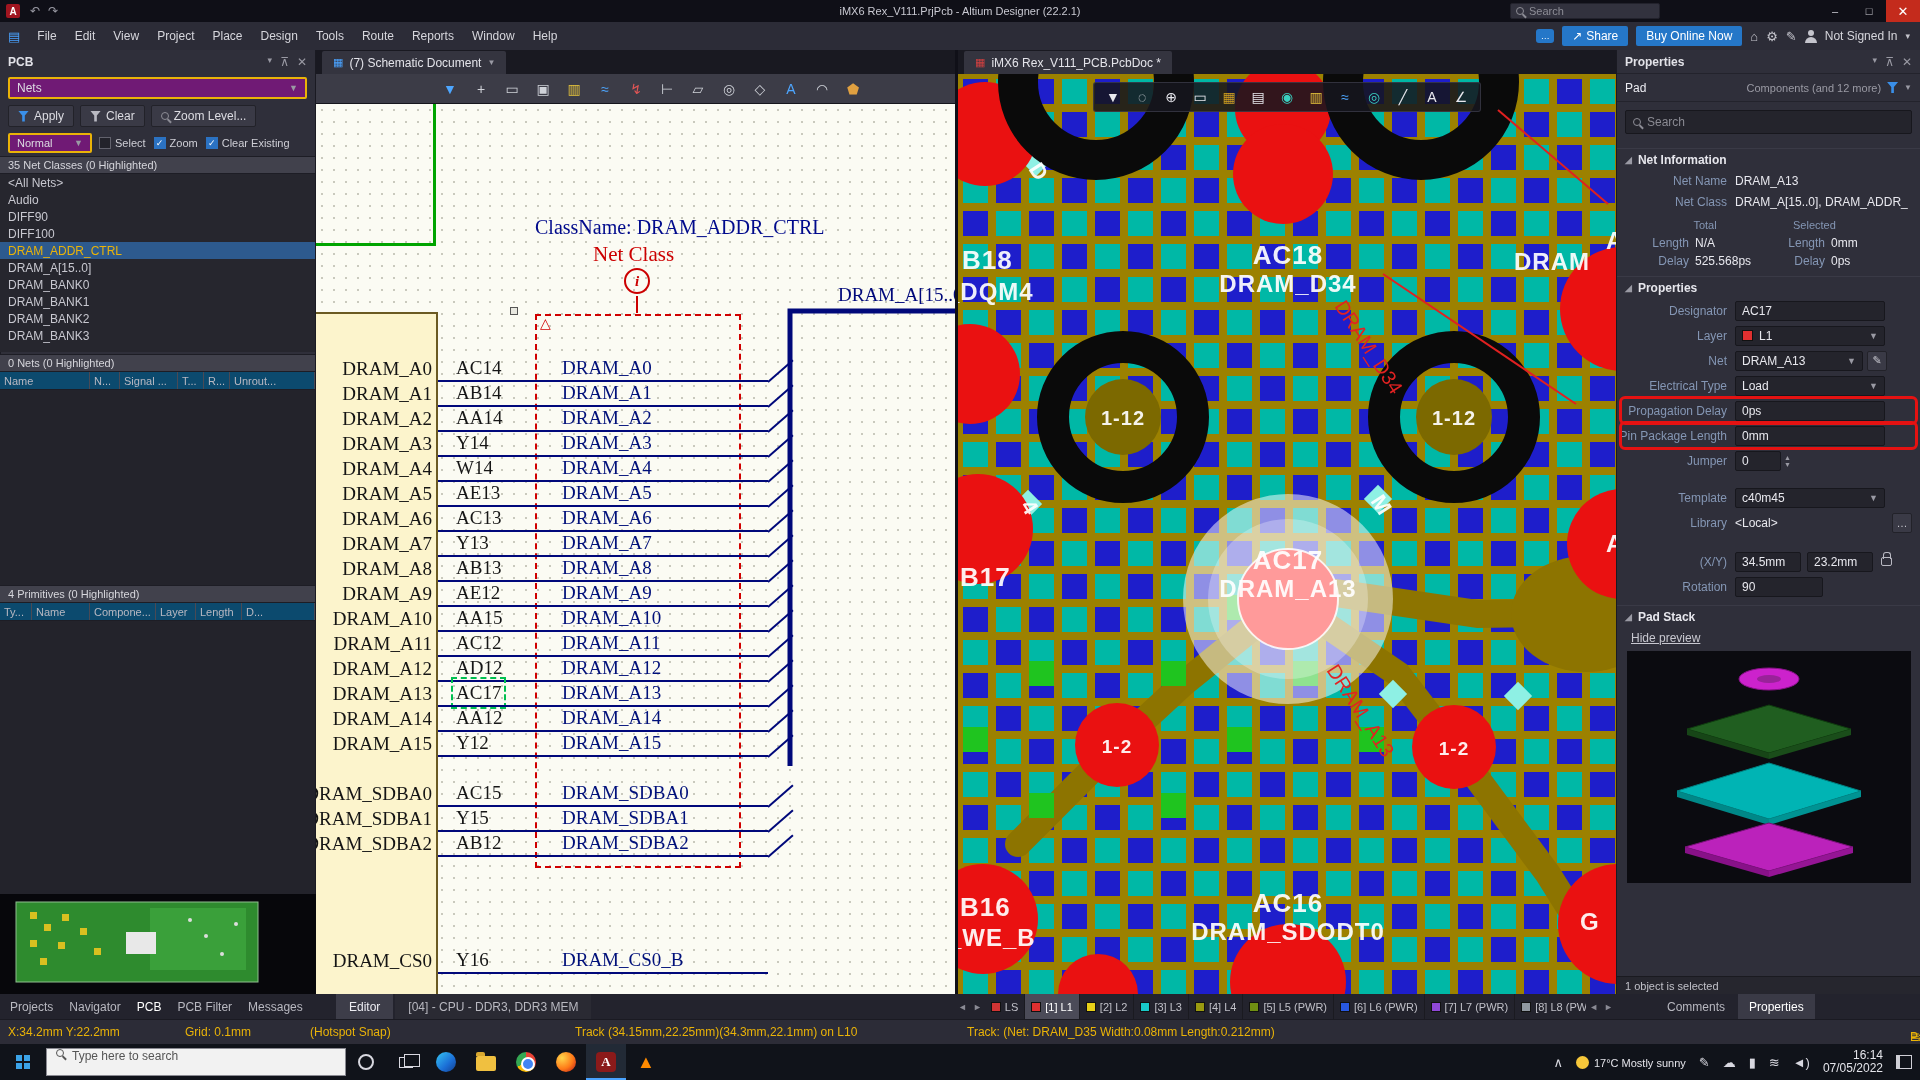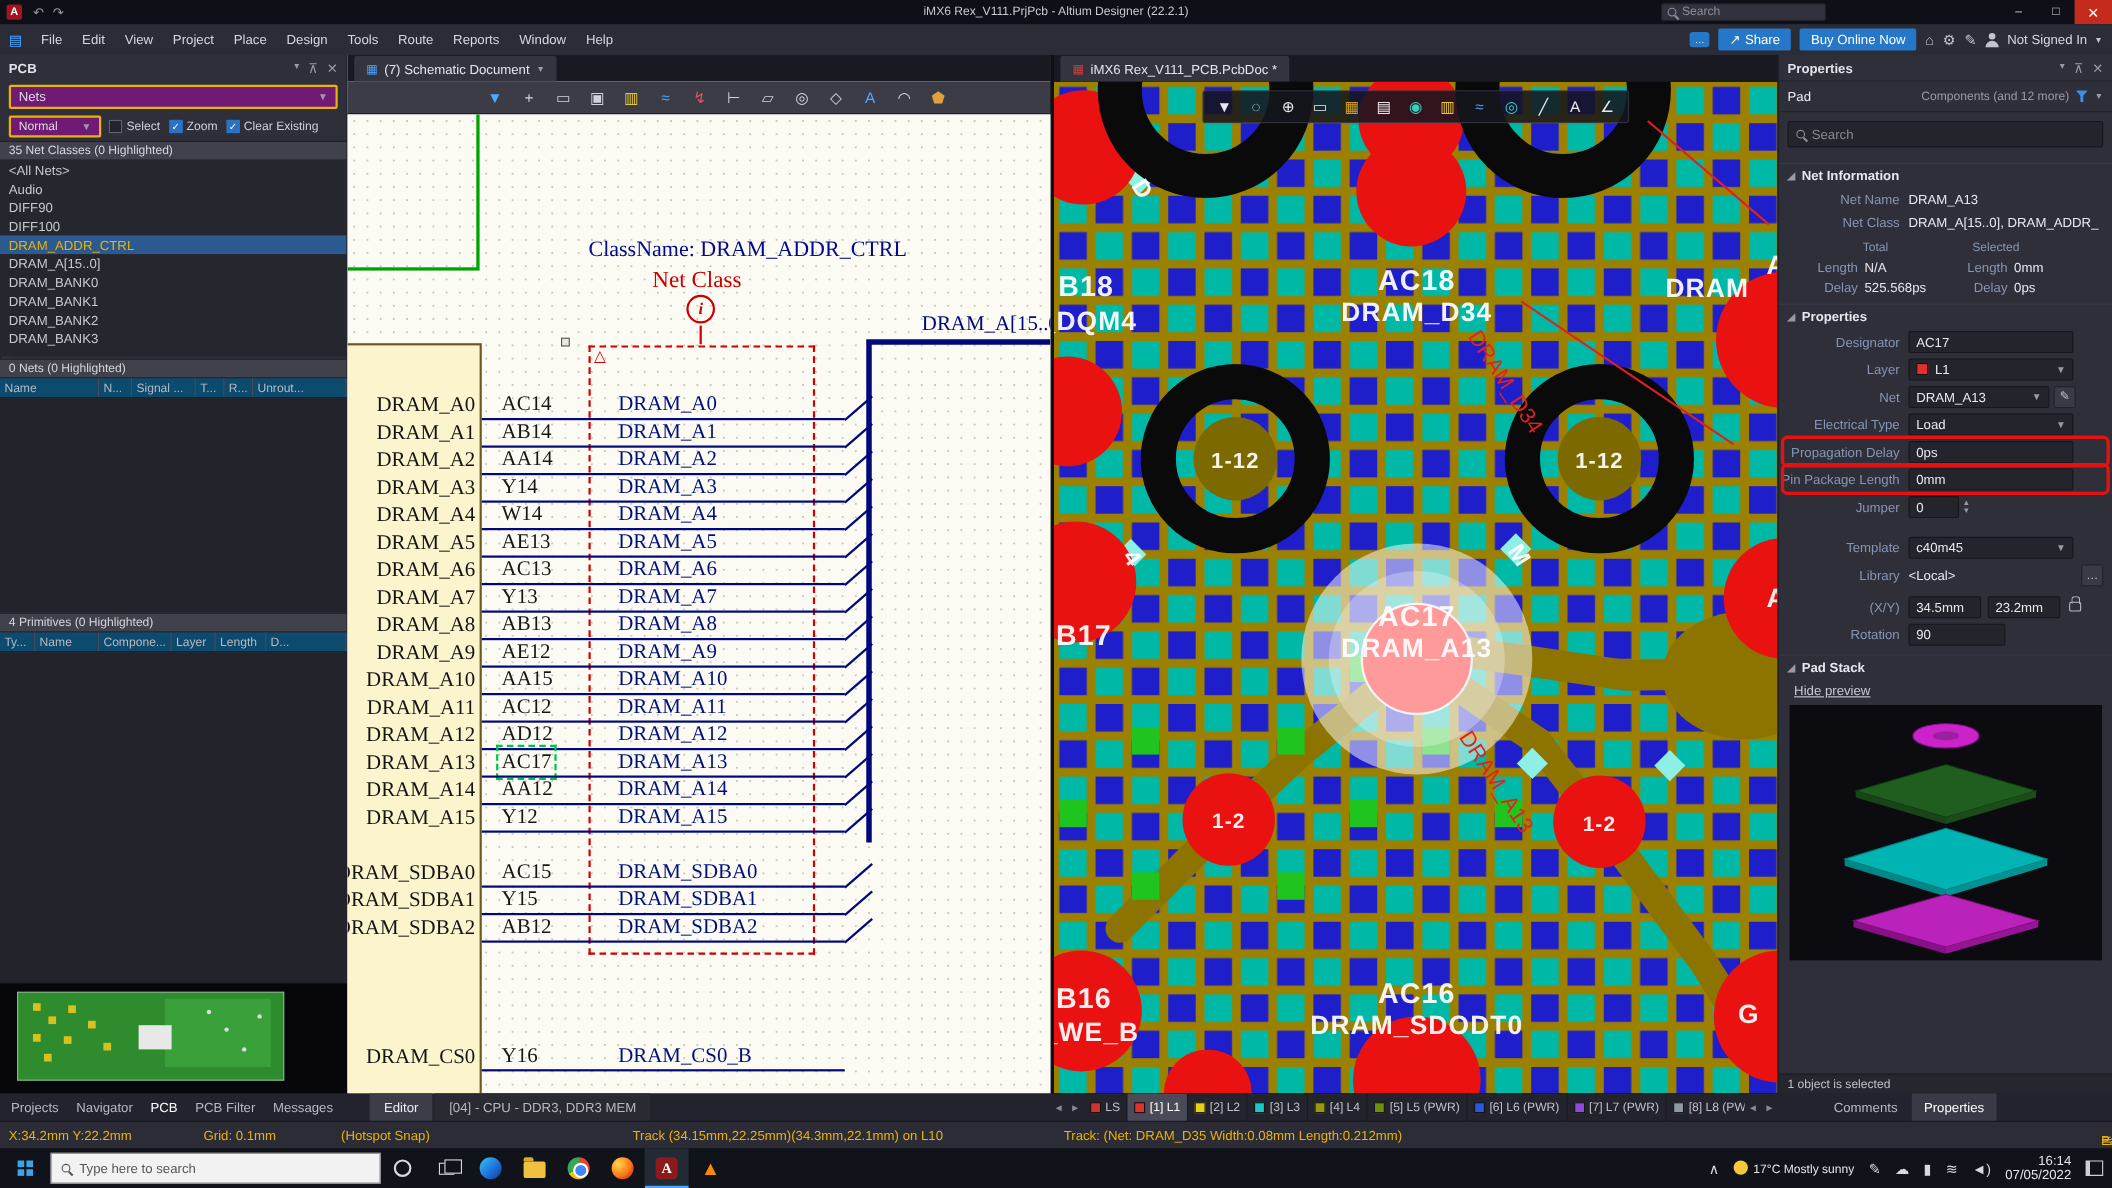--- a/index.html
+++ b/index.html
@@ -163,21 +163,21 @@
 
 #statusbar{position:absolute;left:0;top:1019px;width:1920px;height:25px;background:#2c2c37;border-top:1px solid #1a1a22;color:#eab308;font-size:12px}
 #statusbar span{position:absolute;top:5px;white-space:nowrap}
 #sb-coords{left:8px}#sb-grid{left:185px}#sb-snap{left:310px}
 #sb-hint{left:575px}#sb-track{left:967px}
 #sb-panels{right:10px;display:flex;gap:5px;align-items:center}
 
 #taskbar{position:absolute;left:0;top:1044px;width:1920px;height:36px;background:#10131a;display:flex;align-items:center;color:#e4e4ea}
 #start{width:46px;height:36px;display:flex;align-items:center;justify-content:center}
 .winlogo{width:6px;height:6px;background:#3ba3e8;box-shadow:8px 0 0 #3ba3e8,0 8px 0 #3ba3e8,8px 8px 0 #3ba3e8;margin:-8px 8px 0 0}
-#tsearch{width:300px;height:28px;background:#f2f2f2;border:1px solid #8a8a92;display:flex;align-items:center;gap:8px;padding:0 9px}
+#tsearch{width:300px;height:28px;background:#f2f2f2;border:1px solid #8a8a92;display:flex;align-items:flex-start;gap:8px;padding:0 9px}
 #tsearch input{flex:1;border:none;outline:none;background:transparent;color:#333;font-size:12px}
 #tsearch input::placeholder{color:#555}
 .tbicon{width:40px;height:36px;display:flex;align-items:center;justify-content:center;font-size:16px}
 .tbicon.open{background:#222a36;box-shadow:inset 0 -2px 0 #4aa3ff}
 .circ{width:20px;height:20px;border-radius:50%}
 .i-cortana{width:16px;height:16px;border:2px solid #d8d8e0;border-radius:50%}
 .i-task{width:14px;height:11px;border:1.5px solid #d8d8e0;position:relative}
 .i-task::after{content:"";position:absolute;left:4px;top:-4px;width:14px;height:11px;border:1.5px solid #d8d8e0;background:#10131a}
 .i-edge{background:linear-gradient(135deg,#35c6f4,#1b6ed6 60%,#123f8c)}
 .i-folder{width:20px;height:15px;background:#f0c040;border-radius:2px;position:relative;margin-top:3px}
@@ -254,20 +254,34 @@
           <span>⊼</span>
           <span>✕</span>
         </span>
       </div>
       <div class="prow">
         <div class="dd">
             <span>Nets</span>
             <span class="caret">▼</span>
           </div>
       </div>
+      <div class="btnrow">
+        <span class="pbtn">
+            <span class="funnel"></span>
+            <span>Apply</span>
+          </span>
+        <span class="pbtn">
+            <span class="funnel gray"></span>
+            <span>Clear</span>
+          </span>
+        <span class="pbtn">
+            <span class="lens"></span>
+            <span>Zoom Level...</span>
+          </span>
+      </div>
       <div class="moderow">
         <div class="dd">
             <span>Normal</span>
             <span class="caret">▼</span>
           </div>
         <div id="filters">
 
         <label class="cbrow">
               <span class="cb"></span>
               <span>Select</span>
@@ -804,21 +818,21 @@
           <span class="seldd w150">
             <span>c40m45</span>
             <span class="caret">▼</span>
           </span>
         </div>
       <div class="frow">
           <span class="flabel">Library</span>
           <span class="niv">&lt;Local&gt;</span>
           <span class="minibtn" style="margin-left:auto">…</span>
         </div>
-      <div class="frow" style="margin-top:4px">
+      <div class="frow" style="margin-top:14px">
           <span class="flabel">(X/Y)</span>
           <span class="inp w66">34.5mm</span>
           <span style="width:6px"></span>
           <span class="inp w66">23.2mm</span>
           <span class="lock"></span>
         </div>
       <div class="frow">
           <span class="flabel">Rotation</span>
           <span class="inp w88">90</span>
         </div>

